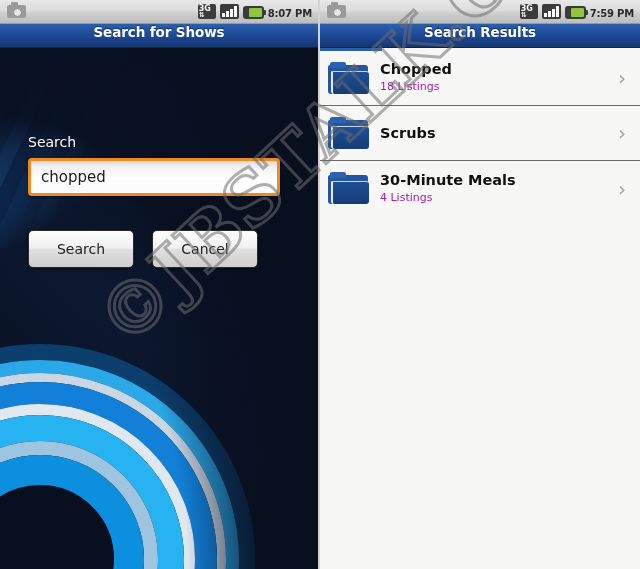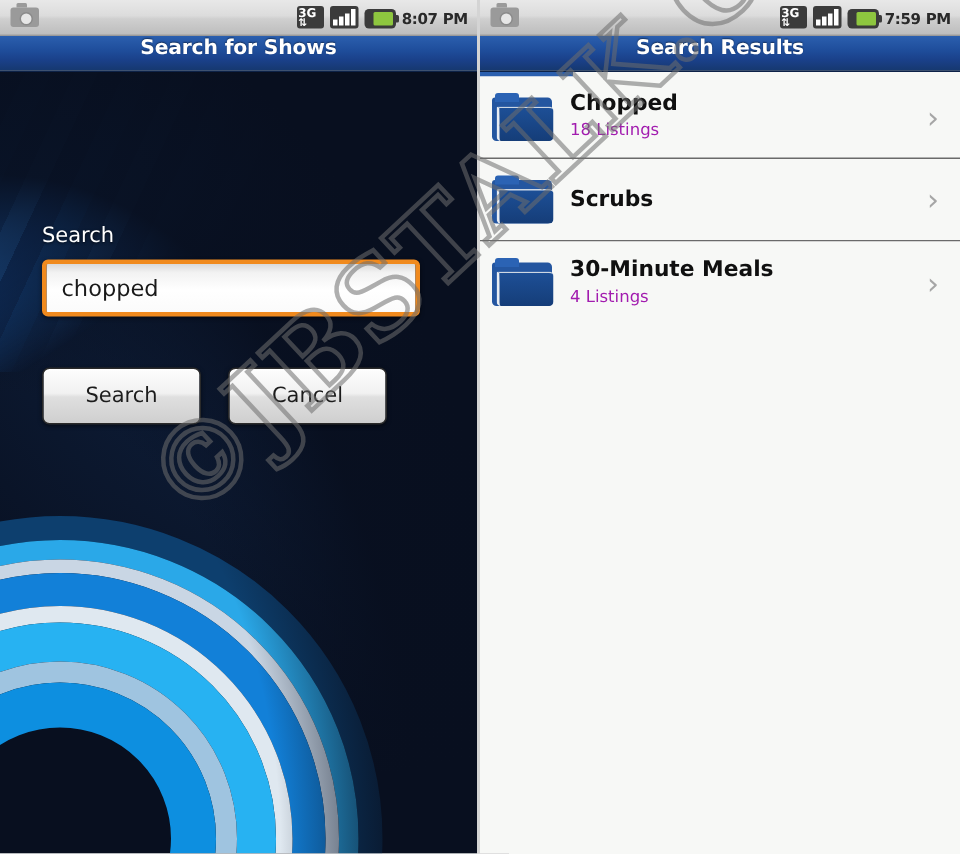--- a/index.html
+++ b/index.html
@@ -218,21 +218,21 @@
   
   .wp-swirl-mask {
     position: absolute;
     inset: 0;
     background: radial-gradient(140% 140% at 0% 100%, rgba(8,15,31,0) 0%, rgba(8,15,31,0) 42%, rgba(8,15,31,.96) 62%, #080f1f 80%);
   }
 
   
   .form {
     position: absolute;
-    left: 0; top: 15px;
+    left: 0; top: 0;
     width: 320px;
     padding: 86px 28px 0 28px;
     z-index: 4;
   }
   .form-label {
     color: #ffffff;
     font-size: 14px;
     margin-bottom: 8px;
     text-shadow: 0 1px 2px rgba(0,0,0,.7);
   }

